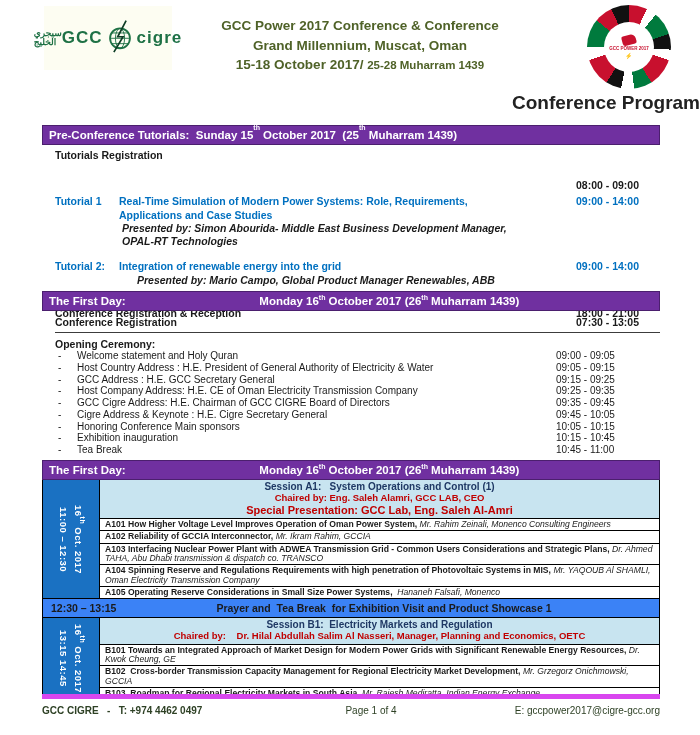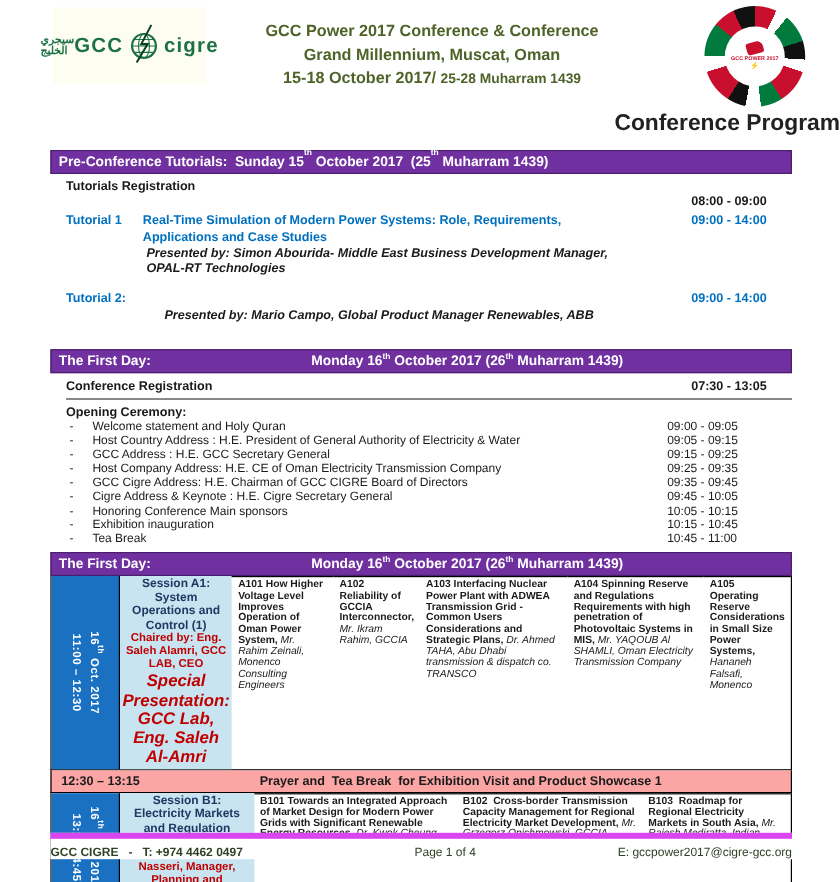--- a/index.html
+++ b/index.html
@@ -34,51 +34,51 @@
   .banner .b-label {white-space:pre-wrap;}
   .banner .b-date {flex:1; text-align:center; white-space:pre-wrap;}
   sup {font-size:7px; line-height:0;}
 
   
   .sec {position:absolute; left:42px; width:618px;}
   #sec-tutorials {top:125px;}
   #sec-firstday  {top:291px;}
   #sec-sessions  {top:460px;}
   .reg-row {display:flex; justify-content:space-between; padding:4px 21px 0 13px; font-size:10.5px; font-weight:bold;}
-  .time-right-row {text-align:right; padding-right:21px; font-size:10.5px; font-weight:bold; margin-top:1px;}
+  .time-right-row {text-align:right; padding-right:21px; font-size:10.5px; font-weight:bold; margin-top:18px;}
   .tut-row {display:flex; padding:2px 21px 0 13px; font-size:10.5px; font-weight:bold; line-height:1.25; margin-top:2px;}
   .tut-label {width:64px; color:#0070C0; flex-shrink:0;}
   .tut-title {width:400px; color:#0070C0; padding-right:6px;}
   .tut-time {flex:1; text-align:right; color:#0070C0; white-space:nowrap;}
   .presenter {font-style:italic; font-weight:bold; font-size:10.5px; line-height:1.25; padding-left:80px;}
   .presenter.p2 {padding-left:95px; margin-top:1px;}
 
   .reg2 {display:flex; justify-content:space-between; margin:5px 0 0 13px; padding:0 21px 4px 0;
          border-bottom:1.5px solid #3c3c3c; font-size:10.5px; font-weight:bold;}
   .opening {padding-left:13px; font-size:10.5px; font-weight:bold; margin-top:5px;}
   .cer-row {display:flex; padding:0 20px 0 16px; font-size:10px; line-height:11.7px;}
   .cer-dash {width:19px;}
   .cer-text {flex:1; padding-right:6px;}
   .cer-time {width:84px;}
 
   
   .ses-table {display:flex; border:1px solid #000; border-top:none; background:#fff;}
   .ses-side {width:56px; background:#1A71C2; border-right:1px solid #000; color:#fff;
              display:flex; align-items:center; justify-content:center;}
   .vert {writing-mode:vertical-rl; font-weight:bold; font-size:9.5px; letter-spacing:0.5px; line-height:1.6; text-align:center;}
-  .ses-main {flex:1; display:flex; flex-direction:row; min-width:0;}
+  .ses-main {flex:1; display:flex; flex-direction:column; min-width:0;}
   .ses-head {background:#C8E4F0; text-align:center; padding:1px 2px 2px;}
   .ses-head .t {display:block; color:#1F3864; font-weight:bold; font-size:10px; line-height:1.15; white-space:pre-wrap;}
   .ses-head .c {display:block; color:#C00000; font-weight:bold; font-size:9.5px; line-height:1.15; white-space:pre-wrap;}
-  .ses-head .s {display:block; color:#C00000; font-weight:bold; font-style:italic; font-size:14px; line-height:1.12;}
+  .ses-head .s {display:block; color:#C00000; font-weight:bold; font-size:11px; line-height:1.12;}
   .paper {border-top:1px solid #000; padding:1px 5px; font-size:8.6px; line-height:9.3px; white-space:pre-wrap;}
   .paper .pt {font-weight:bold;}
   .paper .ps {font-style:italic;}
 
-  .break-row {display:flex; align-items:center; background:#fca5a5; border:1px solid #000; border-top:none;
+  .break-row {display:flex; align-items:center; background:#3b82f6; border:1px solid #000; border-top:none;
               font-weight:bold; font-size:10.5px; padding:3px 0;}
   .break-time {padding-left:8px; width:118px;}
   .break-text {flex:1; text-align:center; white-space:pre-wrap; padding-right:60px;}
 
   
   .footer {position:absolute; left:42px; top:694px; width:618px; background:#fff;
            border-top:5px solid #d946ef; padding-top:6px; display:flex; align-items:baseline;
            font-size:10px; color:#2E4125;gap:46px;}
   .f-left {font-weight:bold; width:240px; white-space:pre-wrap;}
   .f-center {flex:1; text-align:center;}
@@ -138,20 +138,21 @@
       <span class="tut-title">Real-Time Simulation of Modern Power Systems: Role, Requirements, Applications and Case Studies</span>
       <span class="tut-time">09:00 - 14:00</span>
     </div>
     <div class="presenter">
       <div>Presented by: Simon Abourida- Middle East Business Development Manager,</div>
       <div>OPAL-RT Technologies</div>
     </div>
 
     <div class="tut-row" style="margin-top:10px;">
       <span class="tut-label">Tutorial 2:</span>
+      <span class="tut-title">Integration of renewable energy into the grid</span>
       <span class="tut-time">09:00 - 14:00</span>
     </div>
     <div class="presenter p2">
       <div>Presented by: Mario Campo, Global Product Manager Renewables, ABB</div>
     </div>
 
     <div class="reg-row" style="margin-top:16px;">
       <span>Conference Registration &amp; Reception</span>
       <span>18:00 - 21:00</span>
     </div>

